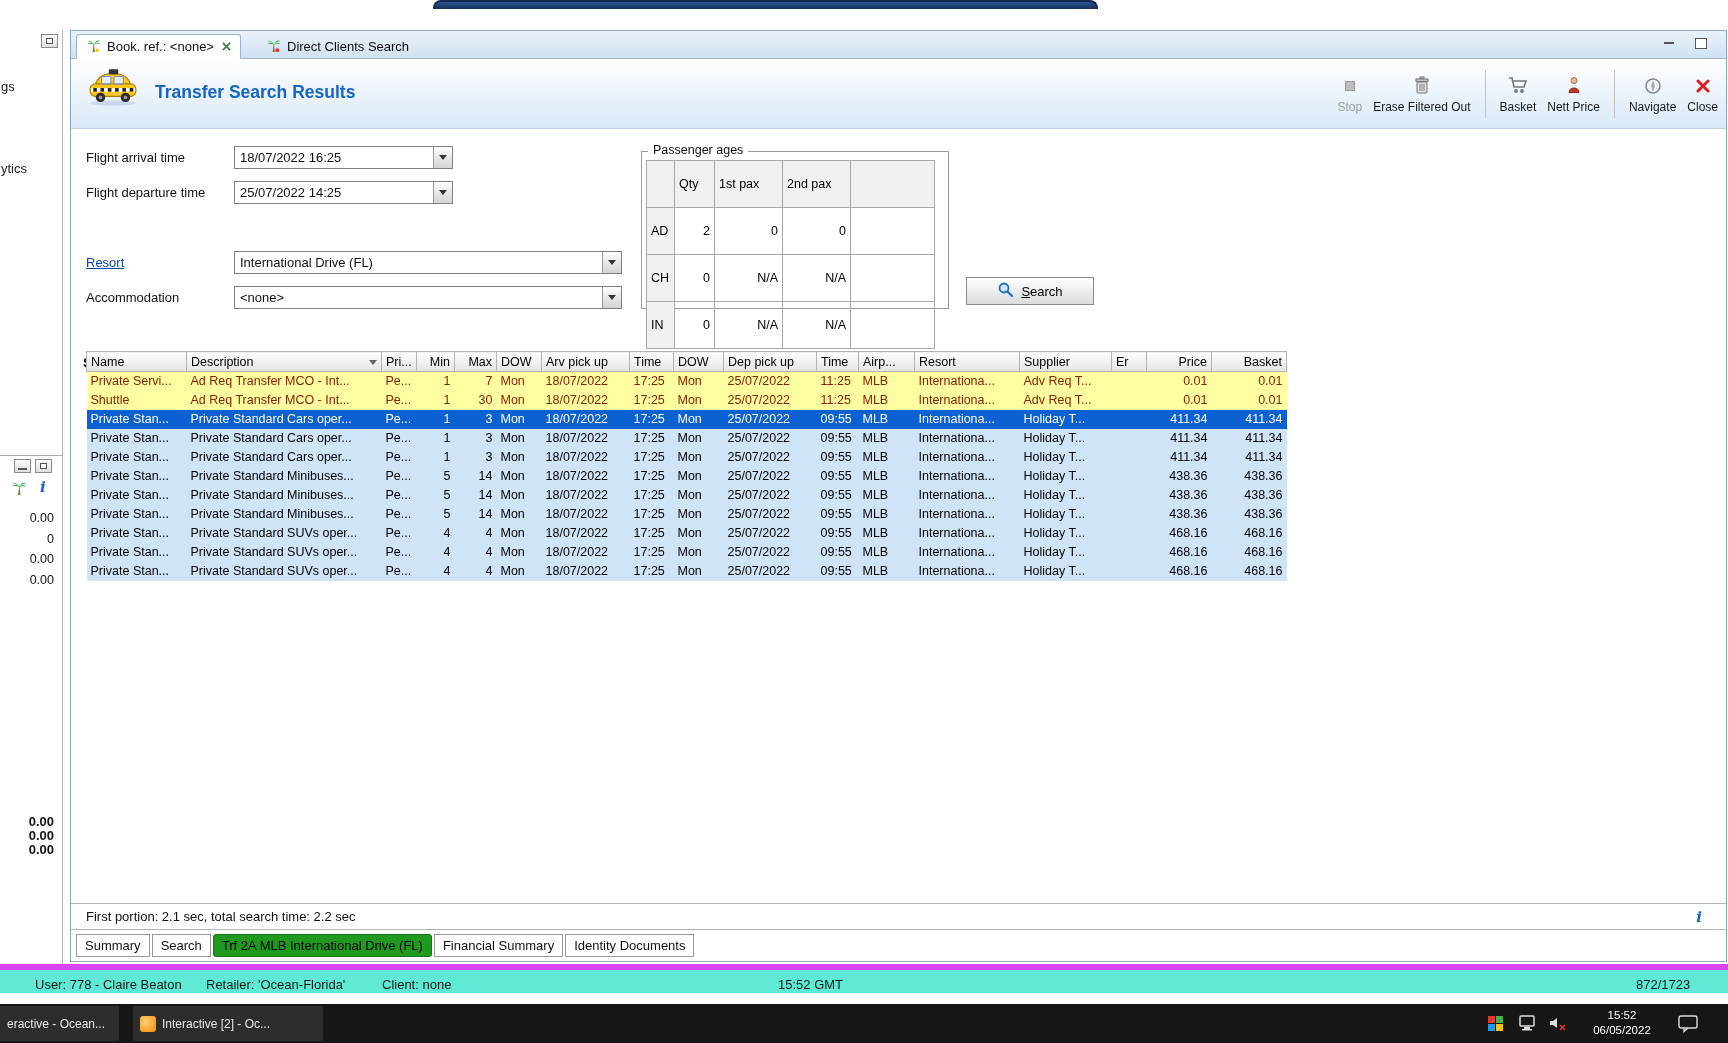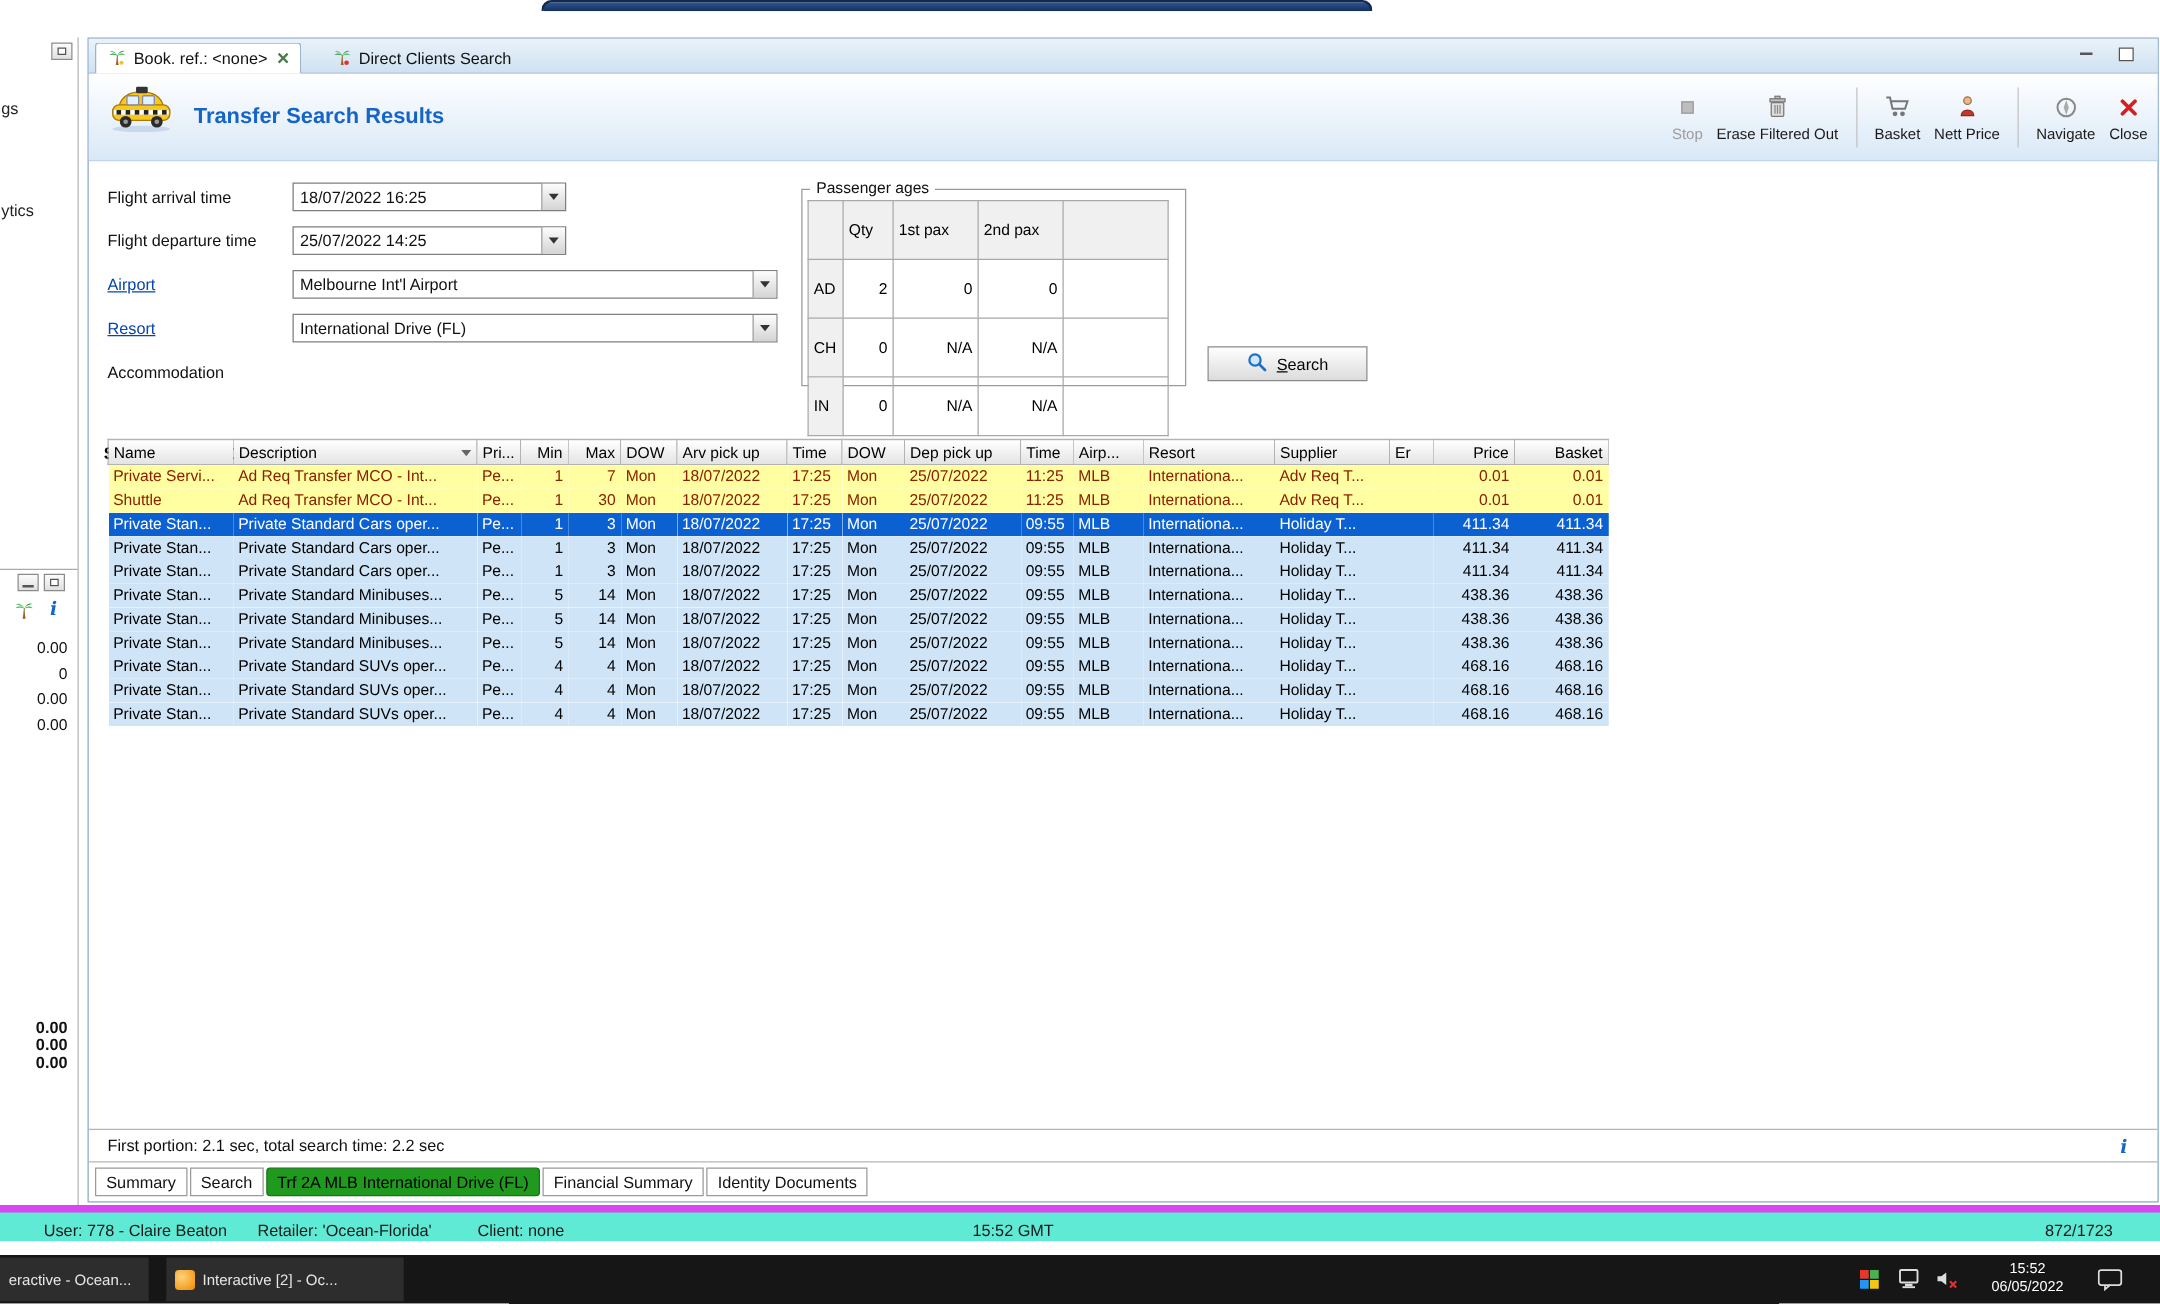--- a/index.html
+++ b/index.html
@@ -289,40 +289,37 @@
       </div>
       <div class="frow" style="top:51px;">
         <span class="flabel">Flight departure time</span>
         <span class="combo w-date">
           <input readonly="" value="25/07/2022 14:25" style="">
           <span class="dbtn">
               <span class="tri"></span>
             </span>
         </span>
       </div>
-      <div class="frow" style="top:86px;">
-        <span class="flabel"><span class="flink">Airport</span></span>
-        <span class="combo w-combo">
-          <input readonly="" value="Melbourne Int'l Airport" style="">
-          <span class="dbtn">
-              <span class="tri"></span>
-            </span>
-        </span>
-      </div>
       <div class="frow" style="top:121px;">
         <span class="flabel"><span class="flink">Resort</span></span>
         <span class="combo w-combo">
           <input readonly="" value="International Drive (FL)" style="">
           <span class="dbtn">
               <span class="tri"></span>
             </span>
         </span>
       </div>
       <div class="frow" style="top:156px;">
         <span class="flabel">Accommodation</span>
+        <span class="combo w-combo">
+          <input readonly="" value="&lt;none&gt;" style="">
+          <span class="dbtn">
+              <span class="tri"></span>
+            </span>
+        </span>
       </div>
 
       <div class="pax">
         <span class="pax-title">Passenger ages</span>
         <table>
           <tbody>
               <tr>
             <th class="pc0"></th>
             <th class="pc1">Qty</th>
             <th class="pc2">1st pax</th>

